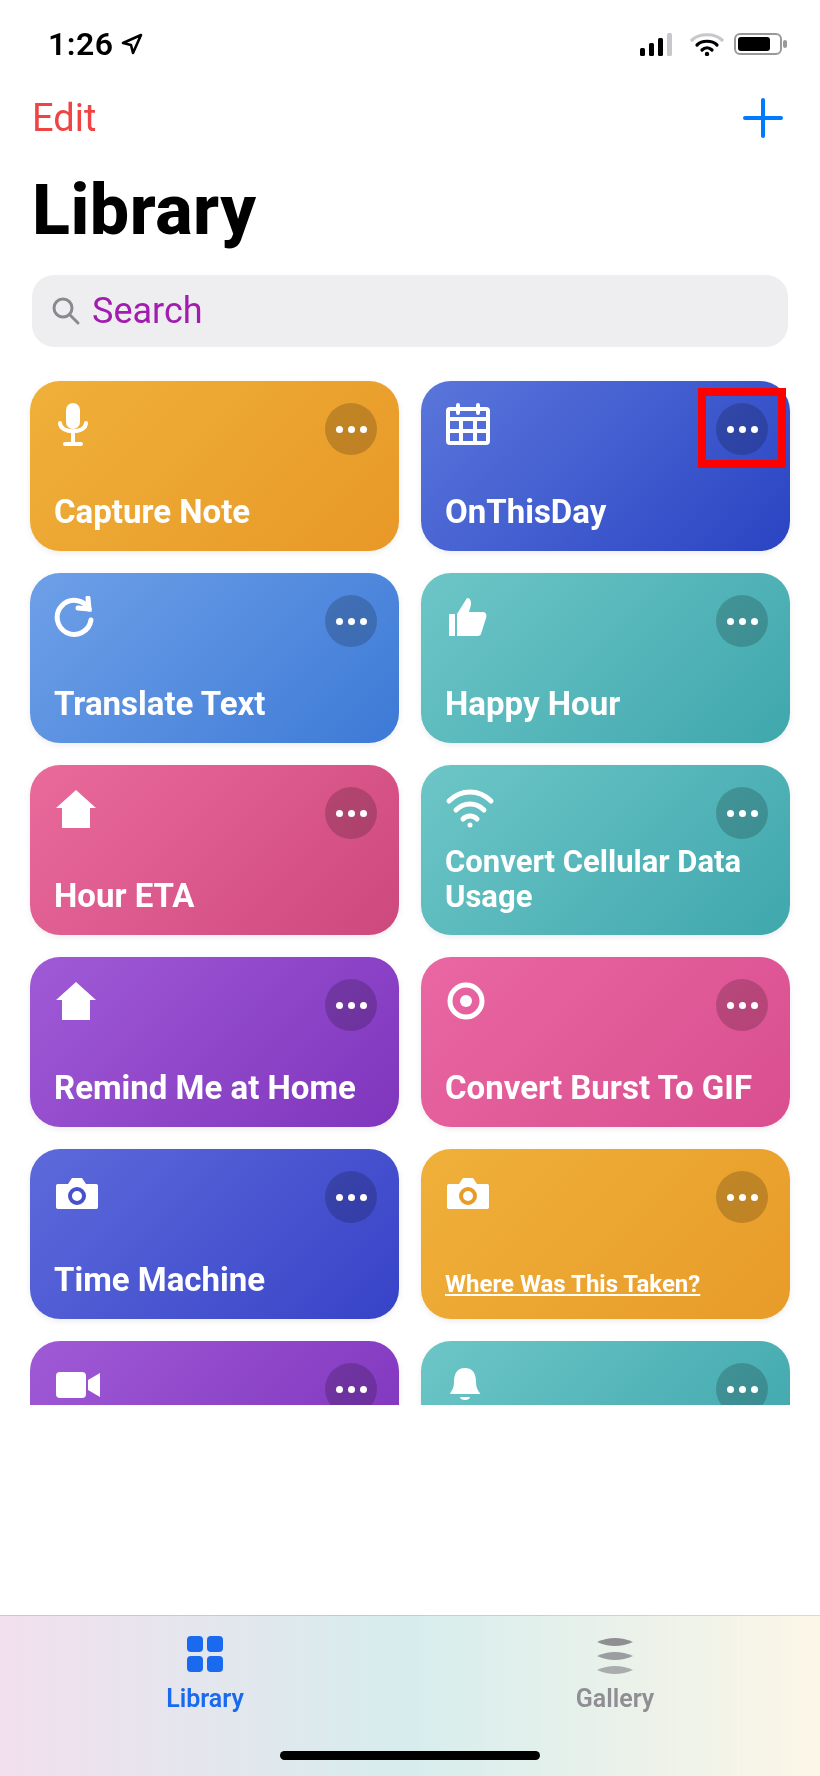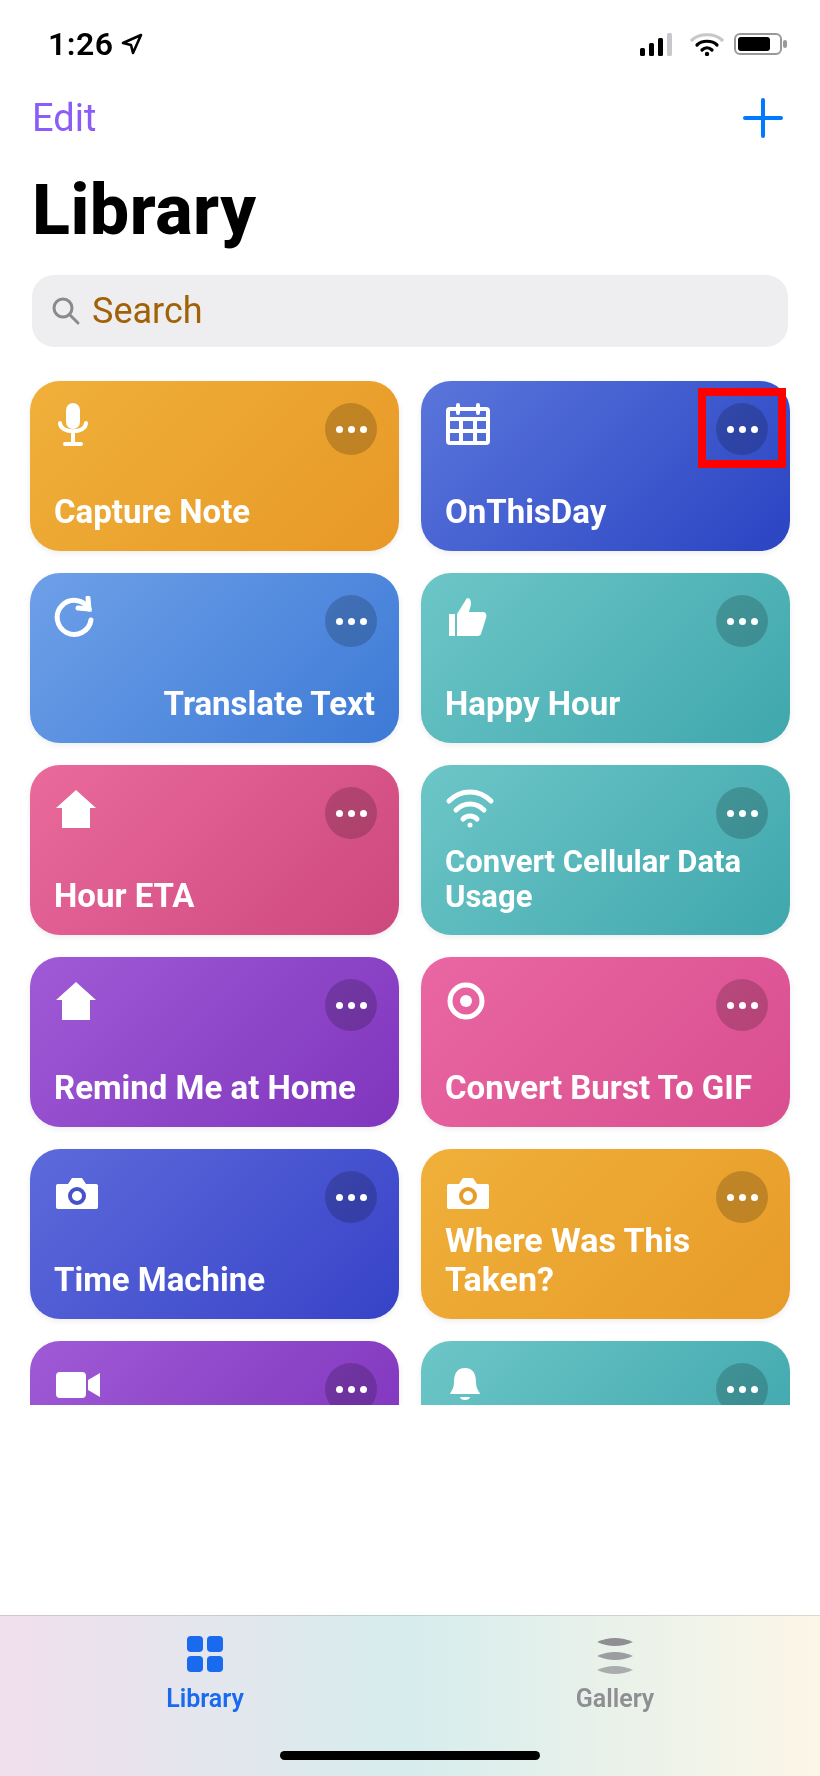--- a/index.html
+++ b/index.html
@@ -50,21 +50,21 @@
     }
 
     
     .nav-bar {
       display: flex;
       justify-content: space-between;
       align-items: center;
       padding: 14px 32px 6px 32px;
     }
     .edit-btn {
-      color: #8b5cf6;
+      color: #ef4444;
       font-size: 38px;
       font-weight: 400;
     }
     .add-btn {
       color: #007AFF;
       width: 50px;
       height: 50px;
       display: flex;
       align-items: center;
       justify-content: center;
@@ -85,21 +85,21 @@
     .search-field {
       background: #eeeef0;
       border-radius: 22px;
       height: 72px;
       display: flex;
       align-items: center;
       padding: 0 18px;
       gap: 10px;
     }
     .search-field .ph {
-      color: #a16207;
+      color: #a21caf;
       font-size: 36px;
       font-weight: 400;
     }
     .search-field svg { display:block; }
 
     .scroll-area {
       flex: 1;
       overflow: hidden;
       padding: 12px 30px;
     }
@@ -155,21 +155,21 @@
       right: 4px;
       width: 88px;
       height: 80px;
       border: 8px solid #ff0000;
       pointer-events: none;
     }
 
     
     .g-orange       { background: linear-gradient(135deg, #efb03a, #e89827); }
     .g-blue-onthis  { background: linear-gradient(135deg, #5a76db, #2a44c3); }
-    .g-blue-trans   { background: linear-gradient(135deg, #6ea0e8, #3d7ad6); text-align: right; }
+    .g-blue-trans   { background: linear-gradient(135deg, #6ea0e8, #3d7ad6); }
     .g-teal-happy   { background: linear-gradient(135deg, #6dc6c7, #3fa7ad); }
     .g-pink-home    { background: linear-gradient(135deg, #ea6a9c, #cd487d); }
     .g-teal-toggle  { background: linear-gradient(135deg, #6dc6c7, #3fa7ad); }
     .g-purple-remind{ background: linear-gradient(135deg, #a05ad6, #7f35bd); }
     .g-pink-convert { background: linear-gradient(135deg, #e967a2, #d94e8f); gap: 20px; }
     .g-indigo-time  { background: linear-gradient(135deg, #5d6adb, #3743c7); gap: 13px; }
     .g-orange-where { background: linear-gradient(135deg, #efb03a, #e89b29); }
     .g-purple-vid   { background: linear-gradient(135deg, #a05ad6, #7f35bd); }
     .g-teal-bell    { background: linear-gradient(135deg, #6dc6c7, #3fa7ad); }
     .partial-row .tile { height: 120px; }
@@ -421,21 +421,21 @@
           </div>
       </div>
 
       <div class="tile g-orange-where">
         <div class="icon">
           <svg width="46" height="38" viewBox="0 0 46 38" fill="#fff">
             <path d="M4 10 H14 L18 4 H28 L32 10 H42 C44 10 44 12 44 12 V33 C44 35 42 35 42 35 H4 C2 35 2 33 2 33 V12 C2 10 4 10 4 10 Z"></path>
             <circle cx="23" cy="22" r="7" fill="none" stroke="#e89b29" stroke-width="4"></circle>
           </svg>
         </div>
-        <div class="title" style="font-size:34px;">Where Was This Taken?</div>
+        <div class="title" style="font-size:24px;text-decoration:underline;">Where Was This Taken?</div>
         <div class="more">
             <span></span>
             <span></span>
             <span></span>
           </div>
       </div>
 
     </div>
 
     <div class="partial-row row-partial">

